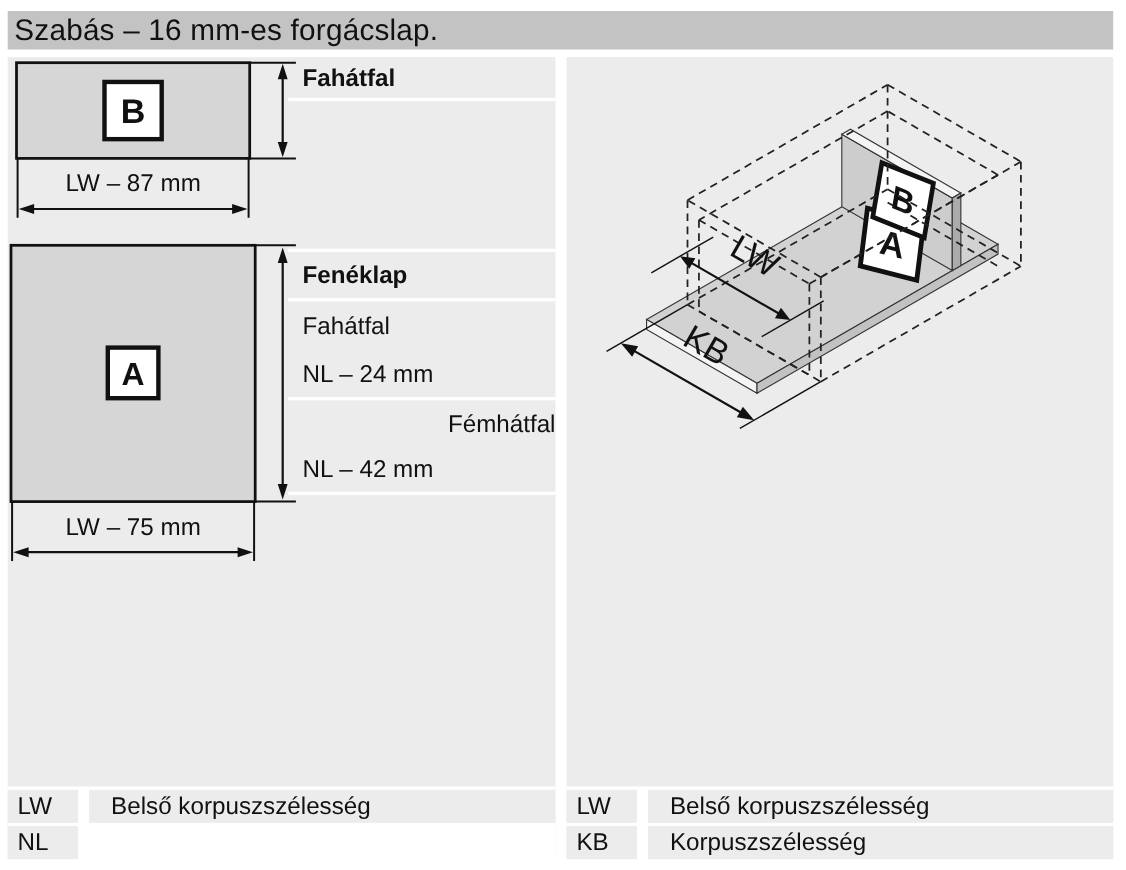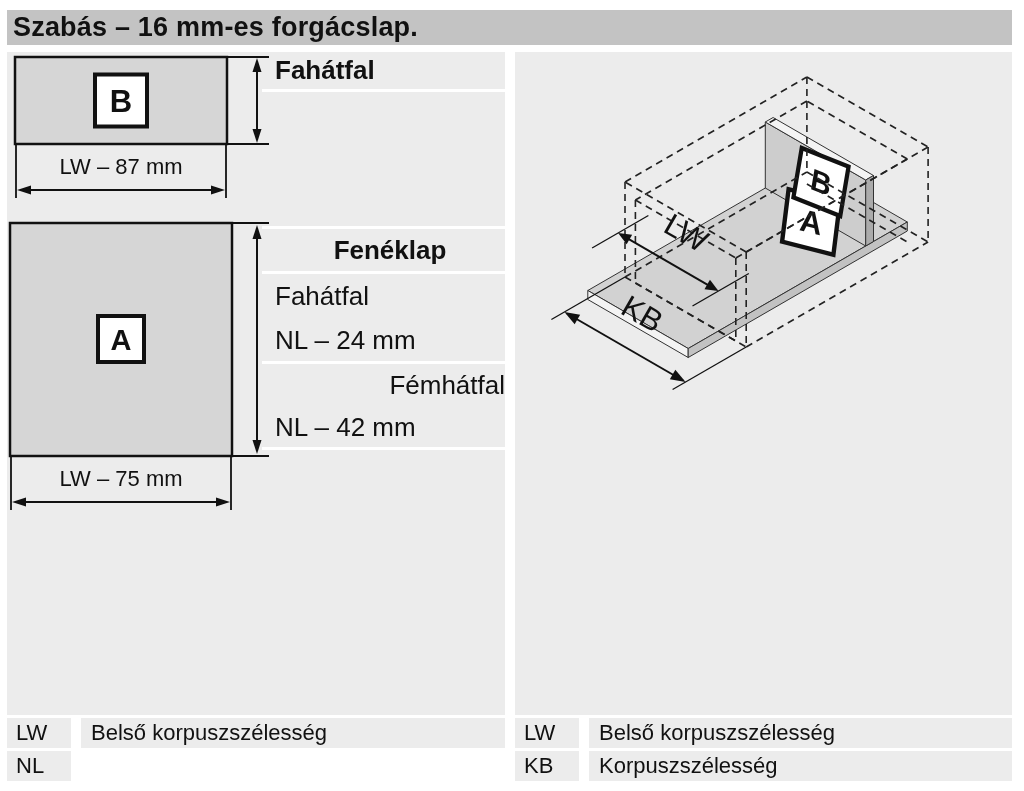--- a/index.html
+++ b/index.html
@@ -1,44 +1,44 @@
 <!DOCTYPE html>
 <html><head>
 <meta charset="utf-8">
 <style>
   html,body{margin:0;padding:0;background:#fff;width:1024px;height:791px;overflow:hidden;
     font-family:"Liberation Sans",sans-serif;color:#111;}
   .wrap{position:absolute;left:7px;top:10px;width:1005px;}
   .titlebar{height:35px;background:#c3c3c3;display:flex;align-items:center;}
-  .titlebar span{font-size:27px;font-weight:bold;padding-left:6px;letter-spacing:.2px;}
+  .titlebar span{font-size:27px;font-weight:normal;padding-left:6px;letter-spacing:.2px;}
   .content{position:relative;margin-top:7px;height:729px;}
   .col{position:absolute;top:0;height:729px;background:#ececec;}
   .col-left{left:0;width:498px;}
   .col-right{left:508px;width:497px;}
   svg{display:block;position:absolute;left:0;top:0;}
   svg text{font-family:"Liberation Sans",sans-serif;fill:#111;}
   .dim-label{font-size:22px;}
   .marker-letter{font-weight:bold;}
   
   .rows{position:absolute;left:255px;right:0;}
   .rows-b{top:0;}
   .rows-a{top:174px;border-top:3px solid #fff;}
-  .spec-row{display:flex;align-items:center;font-size:26px;padding-left:13px;box-sizing:border-box;}
+  .spec-row{display:flex;align-items:center;font-size:22px;padding-left:13px;box-sizing:border-box;}
   .spec-row.bold{font-weight:bold;}
   .spec-row.divider{border-bottom:3px solid #fff;}
   .rb1{height:40px;} .rb2{height:46px;}
-  .ra1{height:45px;justify-content:center;} .ra2{height:45px;} .ra3{height:45px;} .ra4{height:43px;justify-content:flex-end;} .ra5{height:43px;}
+  .ra1{height:45px;} .ra2{height:45px;} .ra3{height:45px;} .ra4{height:43px;justify-content:flex-end;} .ra5{height:43px;}
   
   .legend{position:absolute;left:0;right:0;bottom:0;background:#fff;padding-top:3px;
     display:flex;flex-direction:column;gap:3px;}
   .legend-row{display:flex;gap:10px;height:30px;}
   .legend-abbr{background:#ececec;width:64px;display:flex;align-items:center;
     padding-left:9px;font-size:22px;box-sizing:border-box;}
   .legend-desc{background:#ececec;flex:1;display:flex;align-items:center;
-    padding-left:10px;font-size:22px;}
+    padding-left:20px;font-size:22px;}
 </style>
 </head>
 <body>
 
 <div class="wrap">
 
   <div class="titlebar">
     <span>Szabás – 16 mm-es forgácslap.</span>
   </div>
 

